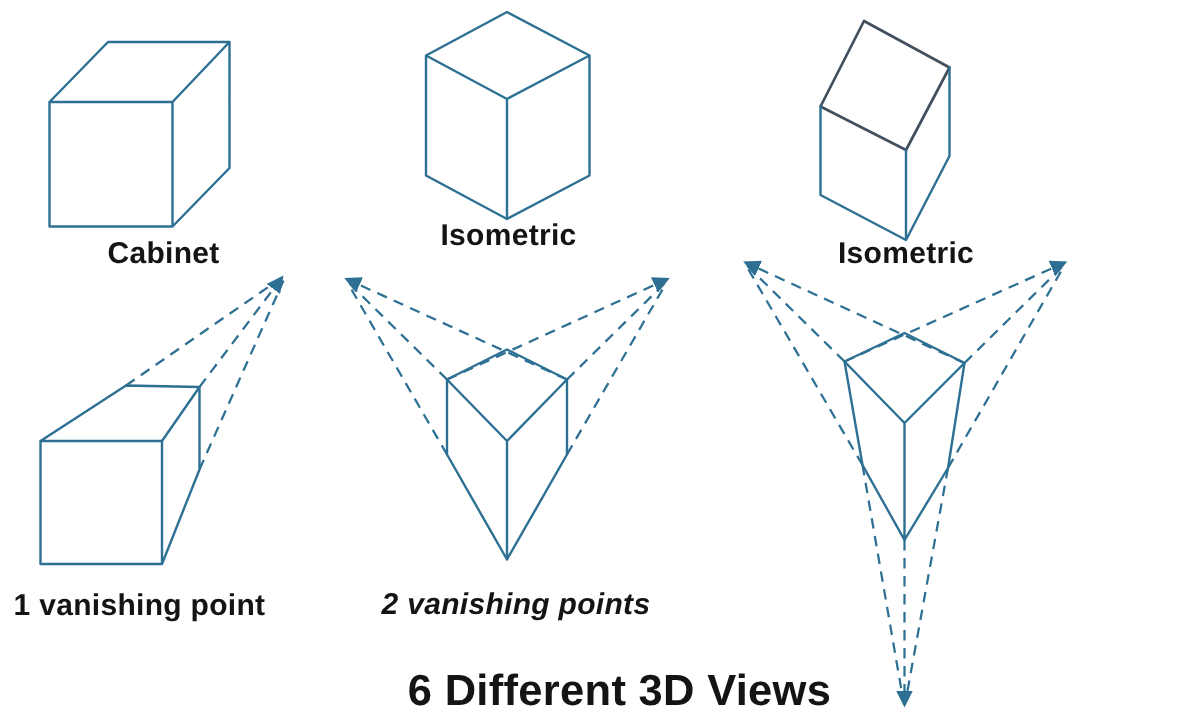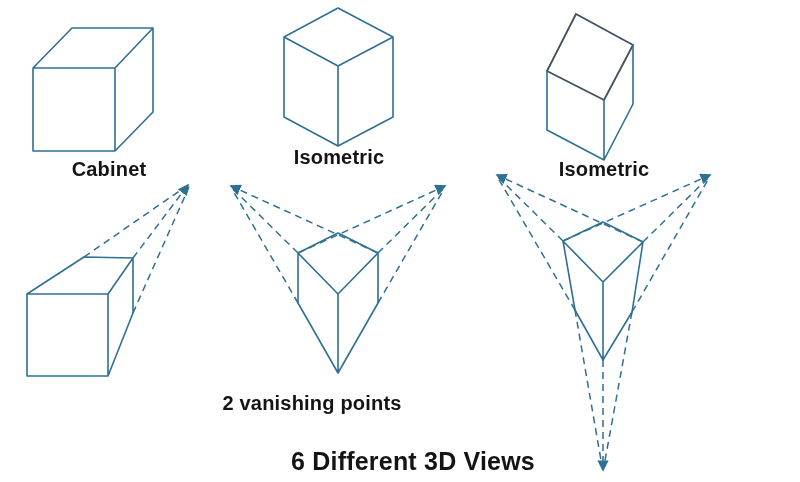--- a/index.html
+++ b/index.html
@@ -56,21 +56,21 @@
     font-size:20px;
     line-height:24px;
     color:var(--color-label);
     letter-spacing:0.2px;
   }
   .main-title{
     position:absolute;
     transform:translateX(-50%);
     white-space:nowrap;
     font-weight:700;
-    font-size:25px;
+    font-size:29px;
     line-height:30px;
     color:var(--color-label);
     letter-spacing:0.2px;
   }
 </style>
 </head>
 <body>
 
 <div id="stage">
 
@@ -141,19 +141,20 @@
       </g>
     </g>
   </svg>
 
   <div class="fig-label" style="left:109px; top:157px;">Cabinet</div>
 
   <div class="fig-label" style="left:339px; top:145px;">Isometric</div>
 
   <div class="fig-label" style="left:604px; top:157px;">Isometric</div>
 
+  <div class="fig-label" style="left:93px; top:392px;">1 vanishing point</div>
 
-  <div class="fig-label" style="left:312px; top:391px;">2 vanishing points</div>
+  <div class="fig-label" style="left:344px; top:391px;font-style:italic;">2 vanishing points</div>
 
 
   <div class="main-title" style="left:413px; top:446px;">6 Different 3D Views</div>
 
 </div>
 
 </body></html>

